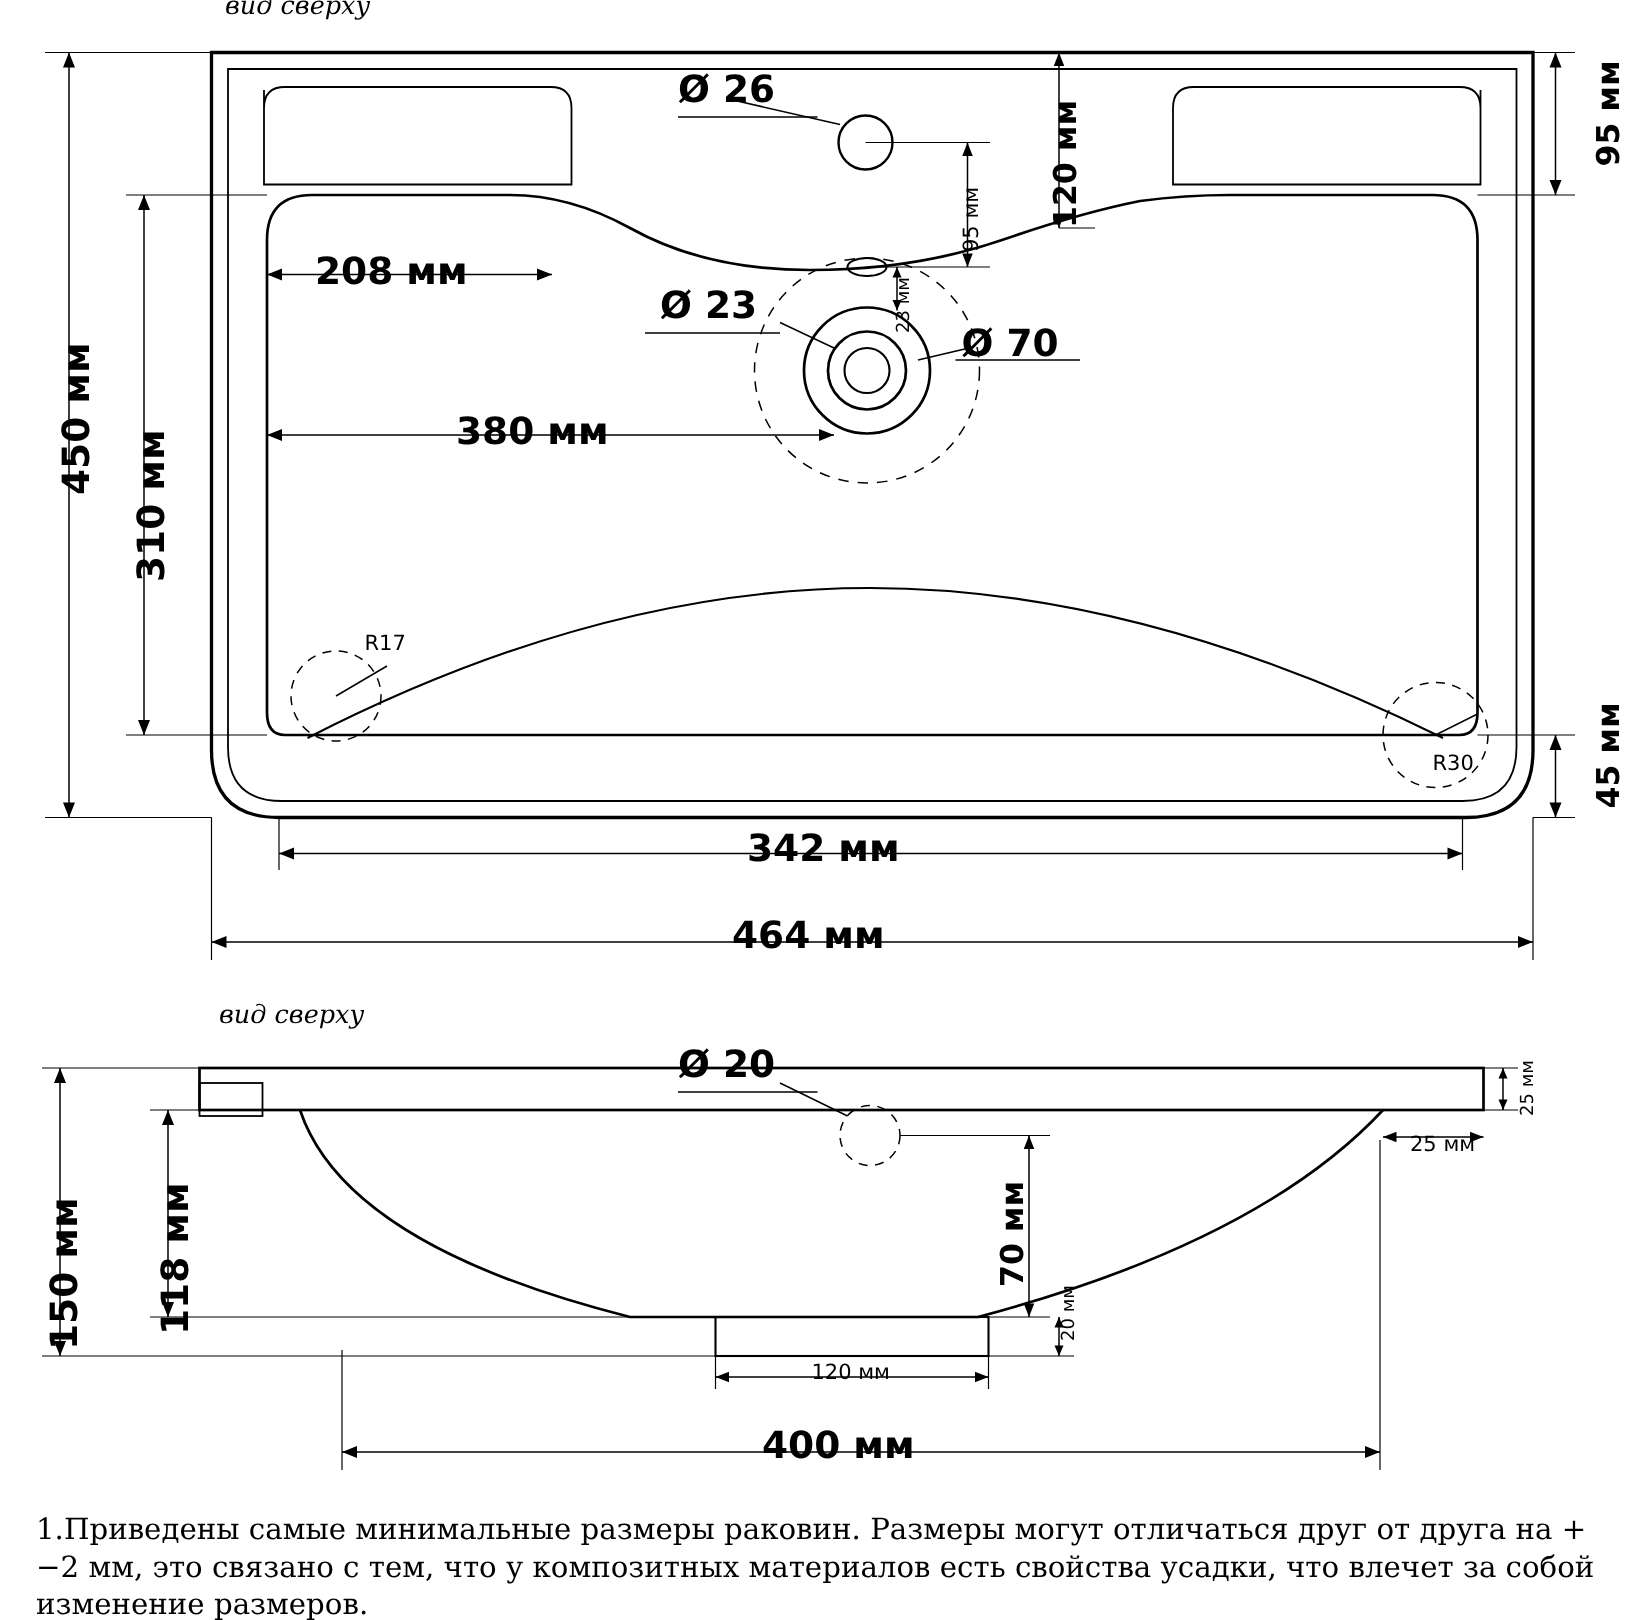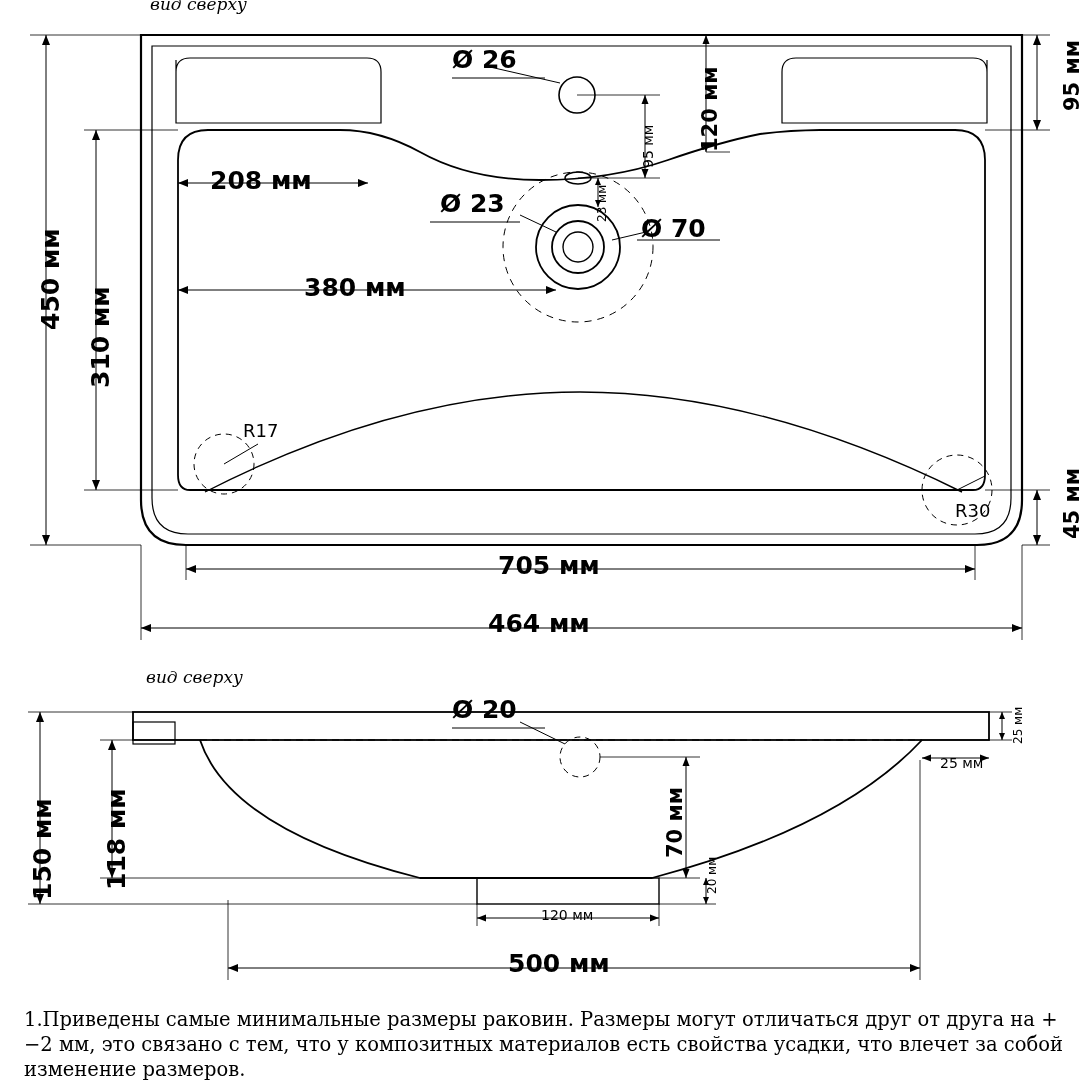--- a/index.html
+++ b/index.html
@@ -42,21 +42,21 @@
     font-size: 21px;
     font-weight: bold;
   }
   .dim-sm {
     font-size: 14px;
   }
   .dim-xs {
     font-size: 12px;
   }
   .dim-r {
-    font-size: 18px;
+    font-size: 14px;
   }
   .vert {
     transform-origin: 0 0;
     transform: rotate(-90deg);
   }
   .note {
     position: absolute;
     left: 24px;
     top: 1008px;
     width: 1040px;
@@ -239,26 +239,26 @@
 <div class="lbl dim-md vert" style="left:700px; top:152px;">120 мм</div>
 <div class="lbl dim-xs vert" style="left:596px; top:222px;">23 мм</div>
 <div class="lbl dim-lg" style="left:210px; top:168px;">208 мм</div>
 <div class="lbl dim-lg" style="left:288px; top:275px;margin-left:16px;">380 мм</div>
 <div class="lbl dim-lg vert" style="left:38px; top:330px;">450 мм</div>
 <div class="lbl dim-lg vert" style="left:88px; top:388px;">310 мм</div>
 <div class="lbl dim-md vert" style="left:1062px; top:111px;">95 мм</div>
 <div class="lbl dim-md vert" style="left:1062px; top:539px;">45 мм</div>
 <div class="lbl dim-r" style="left:243px; top:422px;">R17</div>
 <div class="lbl dim-r" style="left:955px; top:502px;">R30</div>
-<div class="lbl dim-lg" style="left:498px; top:553px;">705 мм</div>
+<div class="lbl dim-lg" style="left:498px; top:553px;">342 мм</div>
 <div class="lbl dim-lg" style="left:488px; top:611px;">464 мм</div>
 
 <div class="lbl dim-lg" style="left:452px; top:697px;">Ø 20</div>
 <div class="lbl dim-xs vert" style="left:1012px; top:744px;">25 мм</div>
 <div class="lbl dim-sm" style="left:940px; top:756px;">25 мм</div>
 <div class="lbl dim-lg vert" style="left:30px; top:900px;">150 мм</div>
 <div class="lbl dim-lg vert" style="left:104px; top:890px;">118 мм</div>
 <div class="lbl dim-md vert" style="left:665px; top:858px;">70 мм</div>
 <div class="lbl dim-xs vert" style="left:706px; top:894px;">20 мм</div>
 <div class="lbl dim-sm" style="left:541px; top:908px;">120 мм</div>
-<div class="lbl dim-lg" style="left:508px; top:951px;">500 мм</div>
+<div class="lbl dim-lg" style="left:508px; top:951px;">400 мм</div>
 
 <div class="note">1.Приведены самые минимальные размеры раковин. Размеры могут отличаться друг от друга на +−2 мм, это связано с тем, что у композитных материалов есть свойства усадки, что влечет за собой изменение размеров.</div>
 
 </body></html>

